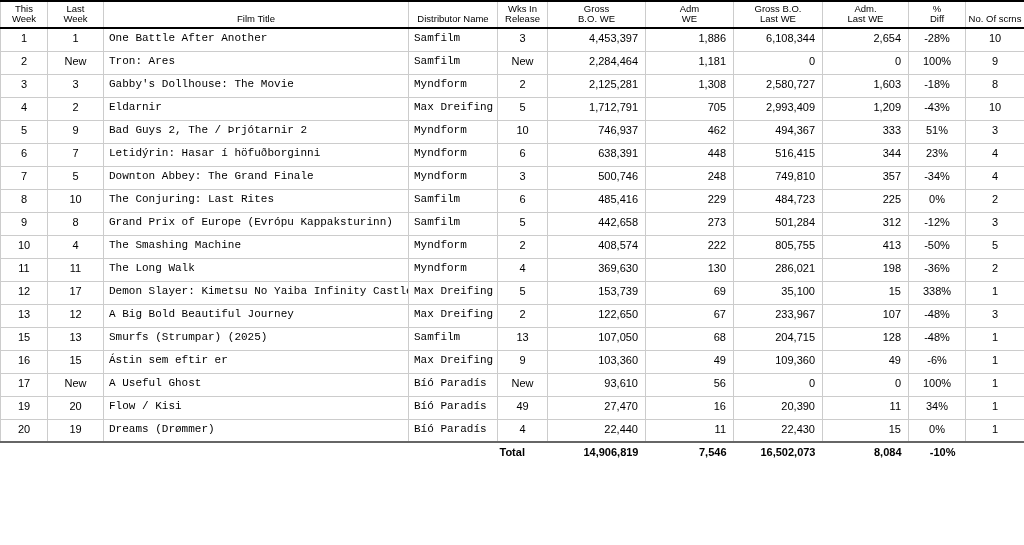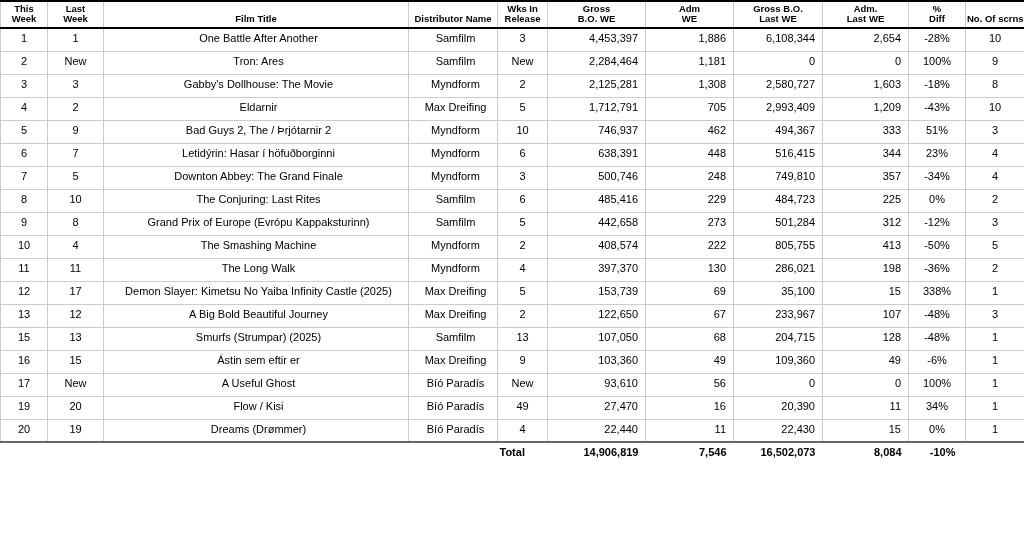--- a/index.html
+++ b/index.html
@@ -29,41 +29,41 @@
   col.c8  { width: 86px; }
   col.c9  { width: 57px; }
   col.c10 { width: 59px; }
 
   thead th {
     border-top: 2px solid #000000;
     border-bottom: 2px solid #000000;
     border-left: 1px solid #cccccc;
     border-right: 1px solid #cccccc;
     font-size: 9.5px;
-    font-weight: bold;
+    font-weight: normal;
     line-height: 10px;
     vertical-align: bottom;
     text-align: center;
     white-space: pre;
     padding: 2px 1px 3px 1px;
     height: 17px;
     overflow: hidden;
   }
   tbody tr { height: 23px; }
   tbody td {
     border-bottom: 1px solid #cccccc;
     border-left: 1px solid #cccccc;
     border-right: 1px solid #cccccc;
     font-size: 11px;
     vertical-align: top;
     padding: 3px 0 0 0;
     white-space: nowrap;
     overflow: hidden;
   }
-  td.al { text-align: center;  padding-left: 5px; }
+  td.al { text-align: left;  padding-left: 5px; font-family: Liberation Mono, monospace; }
   td.ar { text-align: right; padding-right: 7px; }
   td.ac { text-align: center; }
 
   tfoot tr { height: 18px; }
   tfoot td {
     border: none;
     border-top: 2px solid #666666;
     font-size: 11px;
     font-weight: bold;
     vertical-align: top;
@@ -245,21 +245,21 @@
           <td class="ar">413</td>
           <td class="ac">-50%</td>
           <td class="ac">5</td>
         </tr>
         <tr>
           <td class="ac">11</td>
           <td class="ac">11</td>
           <td class="al">The Long Walk</td>
           <td class="al">Myndform</td>
           <td class="ac">4</td>
-          <td class="ar">397,370</td>
+          <td class="ar">369,630</td>
           <td class="ar">130</td>
           <td class="ar">286,021</td>
           <td class="ar">198</td>
           <td class="ac">-36%</td>
           <td class="ac">2</td>
         </tr>
         <tr>
           <td class="ac">12</td>
           <td class="ac">17</td>
           <td class="al">Demon Slayer: Kimetsu No Yaiba Infinity Castle (2025)</td>

